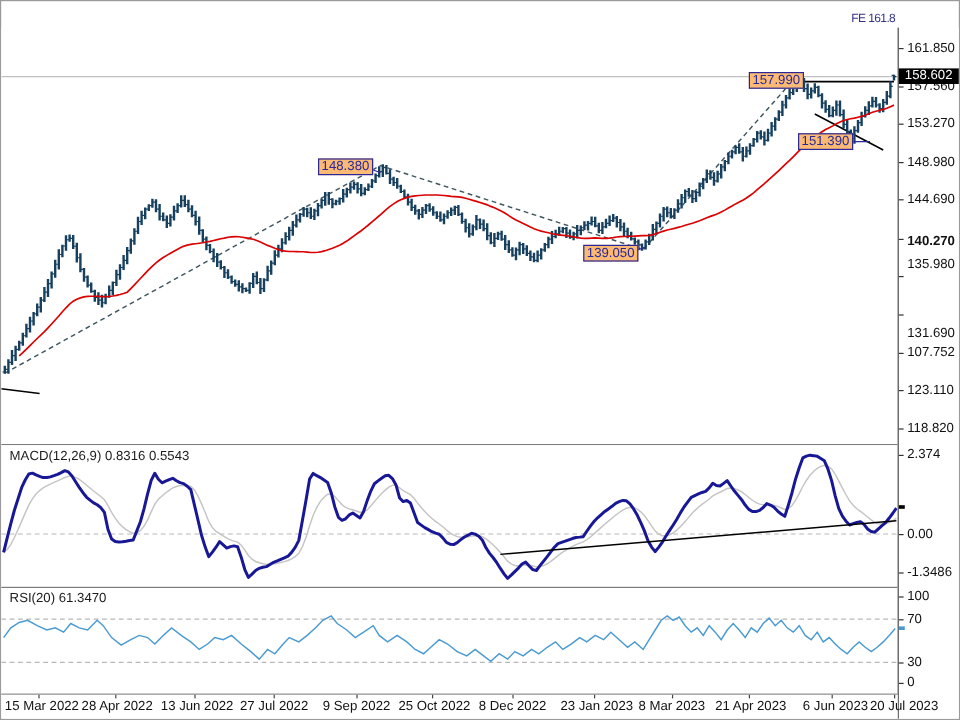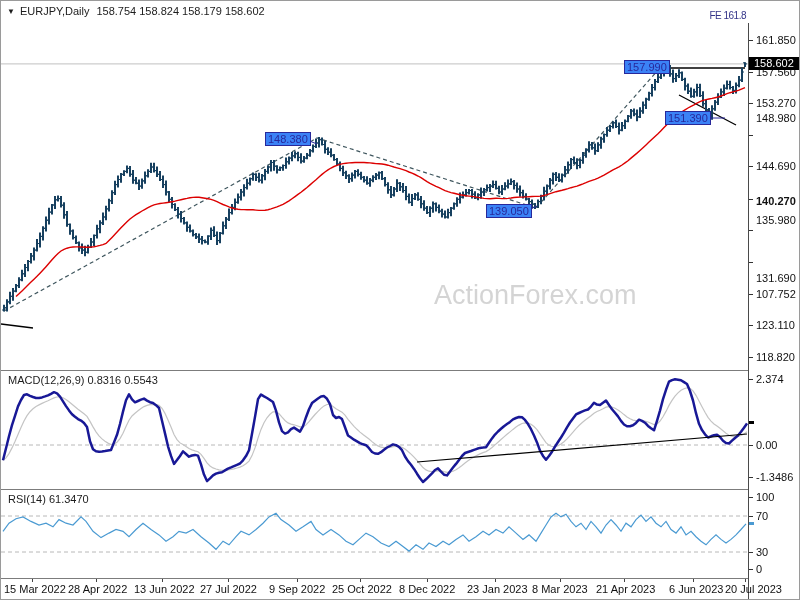--- a/index.html
+++ b/index.html
@@ -9,41 +9,37 @@
   .tri{display:inline-block;font-size:8px;color:#1c1c1c;margin-right:5px;vertical-align:1px;cursor:default;}
   .ohlc{margin-left:7px;}
   .fib{position:absolute;right:53px;top:9px;font-size:10px;color:#333388;letter-spacing:-0.5px;}
   .panel{position:absolute;left:0;width:747px;background:#fff;}
   #mainP{top:22px;height:347px;border-bottom:1px solid #7c7c7c;}
   #macdP{top:370px;height:118px;border-bottom:1px solid #7c7c7c;}
   #rsiP{top:489px;height:88px;border-bottom:1px solid #7c7c7c;}
   .panel svg{position:absolute;left:0;top:0;}
   .plabel{position:absolute;left:7px;top:3px;font-size:11px;color:#1c1c1c;z-index:3;}
   .watermark{position:absolute;left:433px;top:257px;font-size:27px;color:#d4d4d4;z-index:0;}
-  .ann{position:absolute;border:1px solid #28289a;color:#28289a;background:#3b82f6;font-size:11px;line-height:12px;padding:0 2px;z-index:4;white-space:nowrap;}
+  .ann{position:absolute;border:1px solid #28289a;color:#28289a;background:#fdba74;font-size:11px;line-height:12px;padding:0 2px;z-index:4;white-space:nowrap;}
   #axis{position:absolute;left:747px;top:22px;width:51px;height:576px;border-left:1px solid #4a4a4a;background:#fff;}
   .axlab{position:absolute;left:7px;font-size:11px;color:#111;white-space:nowrap;}
   .tick{position:absolute;left:0;width:4px;height:1px;background:#333;}
   #curP{position:absolute;left:0;width:51px;height:13px;background:#000;color:#fff;font-size:11px;line-height:13px;padding-left:5px;z-index:5;}
   .vmark{position:absolute;left:0;width:5px;height:3px;}
   #dates{position:absolute;left:0;top:578px;width:747px;height:20px;background:#fff;}
   .dlab{position:absolute;top:4px;font-size:11px;color:#111;white-space:nowrap;}
   .dtick{position:absolute;top:0;width:1px;height:3px;background:#444;}
 </style>
 </head>
 <body>
 
 <div id="win">
-  <div class="hdr">
-    <span class="hdr-text"><span class="tri">▼</span><span>EURJPY,Daily</span><span class="ohlc">158.754 158.824 158.179 158.602</span></span>
-  </div>
   <span class="fib">FE 161.8</span>
 
   <div id="mainP" class="panel">
-    <div class="watermark">ActionForex.com</div>
     <svg id="mainSvg" width="747" height="346">
         <line x1="0" y1="40.9" x2="747" y2="40.9" stroke="#c0c0c0" stroke-width="1"></line>
         <polyline points="658,45 744,45" fill="none" stroke="#000" stroke-width="1.3" stroke-dasharray="none"></polyline>
         <polyline points="678,72 735,102" fill="none" stroke="#000" stroke-width="1.3" stroke-dasharray="none"></polyline>
         <polyline points="0,301 32,305" fill="none" stroke="#000" stroke-width="1.3" stroke-dasharray="none"></polyline>
         <polyline points="3,288 316,115 535,185 658,46" fill="none" stroke="#3f565e" stroke-width="1.2" stroke-dasharray="4 3"></polyline>
         <path d="M1 287.0L3 287.0M3 284.8L5 284.8M4 284.8L6 284.8M6 278.9L8 278.9M7 278.9L9 278.9M9 273.3L11 273.3M10 273.3L12 273.3M12 268.1L14 268.1M13 268.1L15 268.1M15 262.7L17 262.7M16 262.7L18 262.7M18 256.8L20 256.8M19 256.8L21 256.8M21 250.8L23 250.8M22 250.8L24 250.8M24 244.5L26 244.5M25 244.5L27 244.5M27 238.5L29 238.5M28 238.5L30 238.5M30 233.0L32 233.0M31 233.0L33 233.0M33 227.1L35 227.1M34 227.1L36 227.1M36 220.5L38 220.5M37 220.5L39 220.5M39 213.4L41 213.4M40 213.4L42 213.4M42 205.3L44 205.3M43 205.3L45 205.3M45 197.2L47 197.2M46 197.2L48 197.2M48 189.1L50 189.1M49 189.1L51 189.1M51 182.0L53 182.0M52 182.0L54 182.0M54 176.8L56 176.8M55 176.8L57 176.8M57 175.6L59 175.6M58 175.6L60 175.6M60 182.2L62 182.2M61 182.2L63 182.2M63 191.8L65 191.8M64 191.8L66 191.8M66 201.4L68 201.4M67 201.4L69 201.4M69 208.0L71 208.0M70 208.0L72 208.0M72 214.6L74 214.6M73 214.6L75 214.6M75 219.8L77 219.8M76 219.8L78 219.8M78 224.9L80 224.9M79 224.9L81 224.9M81 227.1L83 227.1M82 227.1L84 227.1M84 229.3L86 229.3M85 229.3L87 229.3M87 224.2L89 224.2M88 224.2L90 224.2M90 219.0L92 219.0M91 219.0L93 219.0M93 212.4L95 212.4M94 212.4L96 212.4M96 205.8L98 205.8M97 205.8L99 205.8M99 199.9L101 199.9M100 199.9L102 199.9M102 194.0L104 194.0M103 194.0L105 194.0M105 185.9L107 185.9M106 185.9L108 185.9M108 177.8L110 177.8M109 177.8L111 177.8M111 169.7L113 169.7M112 169.7L114 169.7M114 161.6L116 161.6M115 161.6L117 161.6M117 156.5L119 156.5M118 156.5L120 156.5M120 151.3L122 151.3M121 151.3L123 151.3M123 148.4L125 148.4M124 148.4L126 148.4M126 145.4L128 145.4M127 145.4L129 145.4M129 151.3L131 151.3M130 151.3L132 151.3M132 157.2L134 157.2M133 157.2L135 157.2M135 160.2L137 160.2M136 160.2L138 160.2M138 163.1L140 163.1M139 163.1L141 163.1M141 157.9L143 157.9M142 157.9L144 157.9M144 152.8L146 152.8M145 152.8L147 152.8M147 148.4L149 148.4M148 148.4L150 148.4M150 144.0L152 144.0M151 144.0L153 144.0M153 147.6L155 147.6M154 147.6L156 147.6M156 151.3L158 151.3M157 151.3L159 151.3M159 156.5L161 156.5M160 156.5L162 156.5M162 161.6L164 161.6M163 161.6L165 161.6M165 169.0L167 169.0M166 169.0L168 169.0M168 176.3L170 176.3M169 176.3L171 176.3M171 181.5L173 181.5M172 181.5L174 181.5M174 186.6L176 186.6M175 186.6L177 186.6M177 191.1L179 191.1M178 191.1L180 191.1M180 195.5L182 195.5M181 195.5L183 195.5M183 199.9L185 199.9M184 199.9L186 199.9M186 204.3L188 204.3M187 204.3L189 204.3M189 208.0L191 208.0M190 208.0L192 208.0M192 211.7L194 211.7M193 211.7L195 211.7M195 213.9L197 213.9M196 213.9L198 213.9M198 216.1L200 216.1M199 216.1L201 216.1M201 217.6L203 217.6M202 217.6L204 217.6M204 219.0L206 219.0M205 219.0L207 219.0M207 213.1L209 213.1M208 213.1L210 213.1M210 207.3L212 207.3M211 207.3L213 207.3M213 212.4L215 212.4M214 212.4L216 212.4M216 217.6L218 217.6M217 217.6L219 217.6M219 210.2L221 210.2M220 210.2L222 210.2M222 202.8L224 202.8M223 202.8L225 202.8M225 196.2L227 196.2M226 196.2L228 196.2M228 189.6L230 189.6M229 189.6L231 189.6M231 184.4L233 184.4M232 184.4L234 184.4M234 179.3L236 179.3M235 179.3L237 179.3M237 174.1L239 174.1M238 174.1L240 174.1M240 169.0L242 169.0M241 169.0L243 169.0M243 164.6L245 164.6M244 164.6L246 164.6M246 160.2L248 160.2M247 160.2L249 160.2M249 155.7L251 155.7M250 155.7L252 155.7M252 151.3L254 151.3M253 151.3L255 151.3M255 154.3L257 154.3M256 154.3L258 154.3M258 157.2L260 157.2M259 157.2L261 157.2M261 152.8L263 152.8M262 152.8L264 152.8M264 148.4L266 148.4M265 148.4L267 148.4M267 144.0L269 144.0M268 144.0L270 144.0M270 139.5L272 139.5M271 139.5L273 139.5M273 143.2L275 143.2M274 143.2L276 143.2M276 146.9L278 146.9M277 146.9L279 146.9M279 144.7L281 144.7M280 144.7L282 144.7M282 142.5L284 142.5M283 142.5L285 142.5M285 138.8L287 138.8M286 138.8L288 138.8M288 135.1L290 135.1M289 135.1L291 135.1M291 132.9L293 132.9M292 132.9L294 132.9M294 130.7L296 130.7M295 130.7L297 130.7M297 134.4L299 134.4M298 134.4L300 134.4M300 138.1L302 138.1M301 138.1L303 138.1M303 135.1L305 135.1M304 135.1L306 135.1M306 132.2L308 132.2M307 132.2L309 132.2M309 127.8L311 127.8M310 127.8L312 127.8M312 123.4L314 123.4M313 123.4L315 123.4M315 120.0L317 120.0M316 120.0L318 120.0M318 116.7L320 116.7M319 116.7L321 116.7M321 121.5L323 121.5M322 121.5L324 121.5M324 126.3L326 126.3M325 126.3L327 126.3M327 129.2L329 129.2M328 129.2L330 129.2M330 132.2L332 132.2M331 132.2L333 132.2M333 136.6L335 136.6M334 136.6L336 136.6M336 141.0L338 141.0M337 141.0L339 141.0M339 145.4L341 145.4M340 145.4L342 145.4M342 149.8L344 149.8M343 149.8L345 149.8M345 152.8L347 152.8M346 152.8L348 152.8M348 155.7L350 155.7M349 155.7L351 155.7M351 152.1L353 152.1M352 152.1L354 152.1M354 148.4L356 148.4M355 148.4L357 148.4M357 151.3L359 151.3M358 151.3L360 151.3M360 154.3L362 154.3M361 154.3L363 154.3M363 157.2L365 157.2M364 157.2L366 157.2M366 160.2L368 160.2M367 160.2L369 160.2M369 157.2L371 157.2M370 157.2L372 157.2M372 154.3L374 154.3M373 154.3L375 154.3M375 152.1L377 152.1M376 152.1L378 152.1M378 149.8L380 149.8M379 149.8L381 149.8M381 155.7L383 155.7M382 155.7L384 155.7M384 161.6L386 161.6M385 161.6L387 161.6M387 166.8L389 166.8M388 166.8L390 166.8M390 171.9L392 171.9M391 171.9L393 171.9M393 166.0L395 166.0M394 166.0L396 166.0M396 160.2L398 160.2M397 160.2L399 160.2M399 163.8L401 163.8M400 163.8L402 163.8M402 167.5L404 167.5M403 167.5L405 167.5M405 173.4L407 173.4M406 173.4L408 173.4M408 179.3L410 179.3M409 179.3L411 179.3M411 175.6L413 175.6M412 175.6L414 175.6M414 171.9L416 171.9M415 171.9L417 171.9M417 176.3L419 176.3M418 176.3L420 176.3M420 180.8L422 180.8M421 180.8L423 180.8M423 185.2L425 185.2M424 185.2L426 185.2M426 189.6L428 189.6M427 189.6L429 189.6M429 185.2L431 185.2M430 185.2L432 185.2M432 180.8L434 180.8M433 180.8L435 180.8M435 184.4L437 184.4M436 184.4L438 184.4M438 188.1L440 188.1M439 188.1L441 188.1M441 191.1L443 191.1M442 191.1L444 191.1M444 194.0L446 194.0M445 194.0L447 194.0M447 189.6L449 189.6M448 189.6L450 189.6M450 185.2L452 185.2M451 185.2L453 185.2M453 180.8L455 180.8M454 180.8L456 180.8M456 176.3L458 176.3M457 176.3L459 176.3M459 174.1L461 174.1M460 174.1L462 174.1M462 171.9L464 171.9M463 171.9L465 171.9M465 169.7L467 169.7M466 169.7L468 169.7M468 167.5L470 167.5M469 167.5L471 167.5M471 171.2L473 171.2M472 171.2L474 171.2M474 174.9L476 174.9M475 174.9L477 174.9M477 171.9L479 171.9M478 171.9L480 171.9M480 169.0L482 169.0M481 169.0L483 169.0M483 166.8L485 166.8M484 166.8L486 166.8M486 164.6L488 164.6M487 164.6L489 164.6M489 163.1L491 163.1M490 163.1L492 163.1M492 161.6L494 161.6M493 161.6L495 161.6M495 165.3L497 165.3M496 165.3L498 165.3M498 169.0L500 169.0M499 169.0L501 169.0M501 166.0L503 166.0M502 166.0L504 166.0M504 163.1L506 163.1M505 163.1L507 163.1M507 160.9L509 160.9M508 160.9L510 160.9M510 158.7L512 158.7M511 158.7L513 158.7M513 162.4L515 162.4M514 162.4L516 162.4M516 166.0L518 166.0M517 166.0L519 166.0M519 169.7L521 169.7M520 169.7L522 169.7M522 173.4L524 173.4M523 173.4L525 173.4M525 176.0L527 176.0M526 176.0L528 176.0M528 178.6L530 178.6M529 178.6L531 178.6M531 181.1L533 181.1M532 181.1L534 181.1M534 183.7L536 183.7M535 183.7L537 183.7M537 178.6L539 178.6M538 178.6L540 178.6M540 173.4L542 173.4M541 173.4L543 173.4M543 168.2L545 168.2M544 168.2L546 168.2M546 163.1L548 163.1M547 163.1L549 163.1M549 157.2L551 157.2M550 157.2L552 157.2M552 151.3L554 151.3M553 151.3L555 151.3M555 154.3L557 154.3M556 154.3L558 154.3M558 157.2L560 157.2M559 157.2L561 157.2M561 152.1L563 152.1M562 152.1L564 152.1M564 146.9L566 146.9M565 146.9L567 146.9M567 141.8L569 141.8M568 141.8L570 141.8M570 136.6L572 136.6M571 136.6L573 136.6M573 139.5L575 139.5M574 139.5L576 139.5M576 142.5L578 142.5M577 142.5L579 142.5M579 137.3L581 137.3M580 137.3L582 137.3M582 132.2L584 132.2M583 132.2L585 132.2M585 127.0L587 127.0M586 127.0L588 127.0M588 121.9L590 121.9M589 121.9L591 121.9M591 124.8L593 124.8M592 124.8L594 124.8M594 127.8L596 127.8M595 127.8L597 127.8M597 121.9L599 121.9M598 121.9L600 121.9M600 116.0L602 116.0M601 116.0L603 116.0M603 111.6L605 111.6M604 111.6L606 111.6M606 107.2L608 107.2M607 107.2L609 107.2M609 103.5L611 103.5M610 103.5L612 103.5M612 99.8L614 99.8M613 99.8L615 99.8M615 103.5L617 103.5M616 103.5L618 103.5M618 107.2L620 107.2M619 107.2L621 107.2M621 102.7L623 102.7M622 102.7L624 102.7M624 98.3L626 98.3M625 98.3L627 98.3M627 93.2L629 93.2M628 93.2L630 93.2M630 88.0L632 88.0M631 88.0L633 88.0M633 91.0L635 91.0M634 91.0L636 91.0M636 93.9L638 93.9M637 93.9L639 93.9M639 88.0L641 88.0M640 88.0L642 88.0M642 82.1L644 82.1M643 82.1L645 82.1M645 76.2L647 76.2M646 76.2L648 76.2M648 70.4L650 70.4M649 70.4L651 70.4M651 64.5L653 64.5M652 64.5L654 64.5M654 58.6L656 58.6M655 58.6L657 58.6M657 54.2L659 54.2M658 54.2L660 54.2M660 49.8L662 49.8M661 49.8L663 49.8M663 47.9L665 47.9M664 47.9L666 47.9M666 46.1L668 46.1M667 46.1L669 46.1M669 50.9L671 50.9M670 50.9L672 50.9M672 55.6L674 55.6M673 55.6L675 55.6M675 52.7L677 52.7M676 52.7L678 52.7M678 49.8L680 49.8M679 49.8L681 49.8M681 56.4L683 56.4M682 56.4L684 56.4M684 63.0L686 63.0M685 63.0L687 63.0M687 68.2L689 68.2M688 68.2L690 68.2M690 73.3L692 73.3M691 73.3L693 73.3M693 68.9L695 68.9M694 68.9L696 68.9M696 64.5L698 64.5M697 64.5L699 64.5M699 72.6L701 72.6M700 72.6L702 72.6M702 80.7L704 80.7M703 80.7L705 80.7M705 86.6L707 86.6M706 86.6L708 86.6M708 92.4L710 92.4M709 92.4L711 92.4M711 85.8L713 85.8M712 85.8L714 85.8M714 79.2L716 79.2M715 79.2L717 79.2M717 74.0L719 74.0M718 74.0L720 74.0M720 68.9L722 68.9M721 68.9L723 68.9M723 65.2L725 65.2M724 65.2L726 65.2M726 61.5L728 61.5M727 61.5L729 61.5M729 64.5L731 64.5M730 64.5L732 64.5M732 67.4L734 67.4M733 67.4L735 67.4M735 62.3L737 62.3M736 62.3L738 62.3M738 57.1L740 57.1M739 57.1L741 57.1M741 49.0L743 49.0M742 39.8L744 39.8M744 40.9L746 40.9" stroke="#17405f" stroke-width="1" fill="none"></path>
         <path d="M3 281.7L3 288.5M6 276.3L6 288.4M9 268.7L9 281.2M12 265.1L12 277.8M15 261.0L15 269.3M18 254.2L18 265.1M21 246.8L21 258.2M24 240.9L24 254.1M27 237.1L27 248.2M30 229.9L30 240.5M33 224.6L33 237.4M36 216.1L36 228.6M39 209.4L39 224.4M42 203.2L42 217.5M45 193.4L45 208.4M48 184.8L48 201.5M51 181.0L51 191.4M54 173.0L54 185.9M57 172.4L57 178.5M60 172.9L60 184.6M63 179.3L63 195.7M66 188.0L66 203.8M69 200.4L69 211.7M72 206.6L72 216.5M75 212.5L75 221.0M78 218.5L78 228.5M81 220.6L81 231.1M84 222.7L84 233.3M87 221.7L87 230.6M90 214.9L90 225.1M93 211.5L93 223.1M96 201.7L96 215.4M99 197.2L99 210.2M102 189.5L102 201.9M105 182.8L105 197.2M108 175.8L108 188.5M111 167.2L111 180.9M114 157.7L114 172.0M117 152.6L117 164.5M120 150.0L120 159.8M123 147.2L123 152.9M126 142.6L126 150.2M129 143.0L129 153.8M132 146.9L132 160.8M135 154.0L135 161.3M138 156.6L138 167.1M141 155.5L141 165.7M144 148.5L144 160.7M147 146.3L147 154.6M150 139.8L150 149.9M153 139.7L153 149.6M156 143.4L156 153.9M159 148.0L159 158.0M162 152.6L162 164.9M165 157.5L165 172.6M168 168.1L168 179.0M171 174.1L171 185.5M174 180.3L174 188.1M177 184.0L177 195.6M180 187.9L180 199.6M183 193.9L183 201.6M186 198.6L186 208.7M189 201.4L189 209.5M192 206.5L192 213.4M195 209.9L195 216.0M198 210.6L198 219.9M201 213.0L201 221.4M204 216.6L204 220.3M207 212.2L207 221.8M210 204.4L210 217.1M213 203.3L213 213.9M216 208.6L216 222.0M219 208.9L219 220.3M222 198.5L222 211.4M225 194.1L225 205.9M228 185.6L228 198.0M231 181.0L231 191.5M234 175.6L234 187.2M237 170.6L237 180.8M240 165.9L240 177.4M243 161.2L243 173.5M246 155.7L246 166.5M249 154.6L249 162.4M252 149.5L252 157.7M255 150.2L255 158.1M258 149.8L258 159.4M261 150.9L261 160.4M264 146.1L264 157.3M267 142.5L267 150.7M270 137.1L270 148.5M273 136.9L273 147.7M276 142.2L276 150.6M279 143.5L279 148.1M282 141.5L282 147.7M285 134.6L285 145.8M288 133.5L288 141.6M291 129.0L291 138.3M294 128.2L294 135.2M297 128.8L297 138.2M300 130.3L300 140.5M303 133.1L303 139.8M306 129.9L306 136.2M309 126.1L309 133.7M312 121.5L312 129.6M315 115.5L315 125.0M318 113.9L318 124.6M321 114.4L321 122.4M324 118.0L324 130.4M327 124.3L327 131.9M330 125.3L330 134.3M333 130.9L333 137.8M336 134.9L336 142.2M339 138.5L339 148.3M342 142.7L342 152.9M345 147.7L345 155.9M348 151.2L348 159.9M351 149.4L351 158.7M354 147.0L354 155.4M357 146.3L357 153.5M360 148.8L360 156.8M363 153.1L363 159.6M366 153.3L366 161.8M369 154.9L369 163.8M372 152.2L372 159.3M375 150.0L375 157.0M378 148.5L378 156.2M381 147.9L381 157.0M384 154.1L384 163.5M387 159.2L387 170.7M390 163.1L390 175.0M393 164.0L393 173.4M396 156.2L396 168.9M399 159.0L399 167.9M402 159.9L402 169.7M405 163.0L405 177.2M408 170.5L408 180.5M411 171.1L411 182.9M414 170.1L414 177.1M417 169.2L417 177.7M420 172.9L420 185.3M423 177.3L423 187.8M426 183.1L426 191.0M429 183.2L429 193.9M432 178.4L432 189.7M435 179.4L435 188.6M438 181.4L438 190.3M441 185.7L441 194.5M444 187.6L444 195.5M447 185.7L447 195.5M450 183.9L450 193.3M453 179.6L453 186.7M456 174.3L456 183.8M459 169.6L459 180.4M462 168.5L462 175.5M465 166.0L465 173.4M468 166.1L468 171.4M471 166.1L471 175.4M474 168.2L474 175.9M477 170.2L477 177.3M480 164.5L480 175.8M483 165.0L483 173.1M486 161.4L486 168.6M489 161.1L489 169.1M492 157.5L492 165.0M495 157.7L495 166.4M498 162.7L498 171.3M501 161.9L501 172.1M504 159.3L504 167.2M507 156.5L507 165.4M510 155.4L510 162.0M513 157.0L513 166.5M516 159.5L516 169.8M519 162.4L519 173.7M522 166.8L522 175.5M525 170.2L525 177.5M528 174.9L528 181.0M531 176.5L531 185.4M534 179.9L534 185.9M537 176.5L537 184.9M540 171.7L540 181.2M543 163.7L543 177.4M546 161.6L546 172.0M549 155.0L549 166.6M552 149.6L552 161.5M555 149.0L555 158.0M558 150.3L558 159.1M561 150.6L561 159.4M564 143.1L564 154.3M567 138.6L567 150.7M570 135.0L570 145.9M573 133.6L573 141.0M576 135.3L576 146.2M579 136.0L579 145.3M582 129.0L582 140.8M585 125.3L585 134.7M588 118.2L588 129.4M591 118.9L591 126.8M594 120.6L594 131.8M597 119.3L597 129.1M600 113.7L600 125.7M603 110.4L603 119.8M606 104.1L606 113.8M609 101.8L609 109.0M612 98.2L612 105.5M615 96.4L615 105.1M618 99.4L618 111.6M621 99.1L621 108.2M624 96.4L624 105.9M627 92.1L627 99.3M630 86.1L630 95.8M633 85.6L633 93.2M636 86.6L636 98.3M639 84.2L639 94.9M642 78.6L642 90.7M645 74.7L645 85.9M648 68.8L648 77.8M651 60.9L651 73.6M654 56.1L654 67.4M657 50.1L657 59.9M660 47.8L660 56.1M663 45.7L663 53.6M666 41.7L666 50.6M669 42.0L669 53.7M672 46.5L672 59.7M675 49.9L675 59.1M678 46.3L678 54.9M681 48.4L681 58.0M684 54.7L684 67.5M687 60.6L687 71.0M690 64.4L690 74.8M693 65.7L693 74.8M696 60.7L696 73.4M699 60.8L699 74.0M702 68.2L702 83.8M705 77.0L705 88.2M708 84.9L708 96.5M711 82.3L711 96.7M714 76.9L714 87.7M717 70.2L717 81.9M720 65.5L720 75.0M723 61.4L723 72.9M726 57.6L726 66.5M729 57.8L729 66.5M732 63.0L732 71.0M735 59.4L735 70.6M738 52.9L738 64.2M741 44.8L741 58.9M744 39.3L744 44.0" stroke="#17405f" stroke-width="2" fill="none"></path>
         <polyline points="15,273.5 18,270.8 21,267.9 24,265.0 27,262.0 30,259.1 33,256.2 36,253.3 39,250.2 42,247.0 45,243.7 48,240.3 51,236.8 54,233.5 57,230.4 60,228.0 63,226.3 66,225.2 69,224.4 72,224.0 75,223.9 78,223.9 81,224.0 84,224.2 87,224.2 90,224.0 93,223.7 96,223.1 99,222.4 102,221.6 105,220.5 108,217.5 111,214.4 114,211.2 117,208.0 120,204.8 123,201.7 126,198.7 129,196.0 132,193.7 135,191.6 138,189.8 141,188.0 144,186.3 147,184.7 150,183.1 153,181.9 156,181.1 159,180.5 162,180.1 165,179.7 168,179.3 171,178.7 174,178.1 177,177.4 180,176.7 183,176.0 186,175.4 189,174.7 192,174.4 195,174.2 198,174.3 201,174.7 204,175.2 207,175.8 210,176.4 213,177.4 216,178.7 219,180.1 222,181.5 225,182.7 228,183.9 231,185.0 234,185.8 237,186.3 240,186.6 243,186.6 246,186.7 249,186.8 252,186.8 255,187.1 258,187.4 261,187.4 264,187.2 267,186.7 270,185.9 273,184.9 276,183.9 279,182.7 282,181.3 285,179.7 288,177.9 291,175.8 294,173.6 297,171.4 300,169.3 303,166.9 306,164.5 309,161.9 312,159.3 315,156.8 318,154.1 321,151.4 324,149.0 327,146.9 330,145.0 333,143.5 336,142.3 339,141.3 342,140.6 345,140.2 348,139.9 351,139.7 354,139.5 357,139.5 360,139.5 363,139.5 366,139.7 369,139.9 372,140.2 375,140.6 378,140.8 381,141.0 384,141.5 387,142.2 390,143.1 393,144.0 396,144.8 399,145.7 402,146.7 405,147.7 408,149.0 411,150.2 414,151.5 417,153.0 420,154.7 423,156.7 426,158.6 429,160.3 432,161.8 435,163.3 438,164.7 441,166.2 444,167.6 447,168.7 450,169.6 453,170.3 456,171.0 459,171.8 462,172.3 465,172.8 468,173.1 471,173.4 474,173.9 477,174.4 480,174.9 483,175.4 486,175.6 489,175.7 492,175.5 495,175.3 498,175.4 501,175.6 504,175.6 507,175.4 510,175.0 513,174.5 516,174.2 519,174.1 522,174.1 525,173.9 528,173.7 531,173.5 534,173.4 537,173.4 540,173.1 543,172.5 546,171.7 549,170.6 552,169.6 555,168.7 558,168.0 561,167.3 564,166.5 567,165.7 570,164.7 573,163.9 576,163.1 579,162.0 582,160.9 585,159.7 588,158.4 591,157.3 594,156.3 597,155.1 600,153.7 603,152.1 606,150.4 609,148.7 612,146.9 615,145.4 618,143.8 621,142.0 624,139.9 627,137.7 630,135.1 633,132.6 636,130.1 639,127.4 642,124.7 645,121.9 648,119.1 651,116.3 654,113.4 657,110.7 660,107.7 663,104.6 666,101.5 669,98.8 672,96.3 675,93.9 678,91.4 681,88.9 684,86.8 687,85.0 690,83.4 693,81.9 696,80.2 699,78.6 702,77.4 705,76.6 708,76.0 711,75.4 714,74.7 717,74.0 720,73.0 723,71.8 726,70.6 729,69.7 732,68.9 735,68.2 738,67.2 741,65.9 744,64.6" fill="none" stroke="#dc0000" stroke-width="1.4"></polyline>
         <polyline points="306,117 316,121" fill="none" stroke="#28289a" stroke-width="1"></polyline>
@@ -60,38 +56,38 @@
     <div class="plabel">MACD(12,26,9) 0.8316 0.5543</div>
     <svg id="macdSvg" width="747" height="117">
         <line x1="0" y1="74.0" x2="747" y2="74.0" stroke="#b8b8b8" stroke-width="1" stroke-dasharray="4 3"></line>
         <polyline points="2,89.3 5,86.9 8,82.6 11,76.9 14,70.5 17,63.5 20,56.6 23,50.0 26,44.7 29,40.7 32,37.8 35,35.6 38,33.9 41,32.4 44,31.0 47,29.7 50,28.3 53,26.9 56,26.0 59,25.9 62,26.8 65,28.5 68,30.7 71,33.2 74,35.7 77,38.2 80,40.5 83,42.8 86,45.4 89,50.4 92,55.9 95,60.8 98,64.8 101,67.9 104,70.3 107,72.1 110,73.5 113,73.1 116,71.2 119,67.6 122,62.2 125,55.6 128,49.2 131,45.0 134,42.3 137,39.8 140,37.6 143,35.6 146,34.4 149,33.7 152,33.4 155,33.6 158,34.3 161,37.3 164,42.4 167,48.9 170,56.1 173,63.5 176,68.6 179,71.9 182,73.6 185,75.5 188,77.5 191,78.9 194,79.9 197,80.8 200,83.3 203,87.4 206,91.9 209,95.0 212,96.9 215,98.0 218,98.8 221,99.3 224,99.3 227,99.0 230,98.4 233,97.8 236,97.0 239,96.1 242,94.7 245,92.8 248,90.1 251,84.6 254,76.9 257,67.1 260,58.4 263,51.8 266,46.8 269,43.3 272,40.8 275,40.6 278,42.7 281,46.2 284,49.5 287,51.9 290,53.1 293,53.8 296,54.8 299,55.9 302,55.8 305,53.9 308,50.7 311,47.0 314,43.5 317,40.3 320,37.4 323,34.9 326,33.5 329,33.4 332,35.5 335,37.8 338,39.5 341,41.2 344,44.2 347,48.3 350,51.9 353,55.3 356,58.3 359,61.1 362,63.5 365,65.7 368,68.0 371,70.6 374,73.0 377,74.9 380,76.2 383,76.7 386,76.7 389,76.3 392,75.7 395,75.4 398,75.5 401,76.2 404,78.1 407,80.5 410,83.1 413,86.1 416,89.4 419,93.0 422,96.6 425,98.9 428,100.2 431,100.6 434,100.3 437,99.7 440,99.9 443,100.7 446,101.4 449,101.2 452,100.3 455,98.8 458,96.8 461,94.5 464,92.0 467,89.8 470,87.8 473,86.0 476,84.4 479,82.9 482,81.6 485,80.6 488,78.8 491,76.5 494,73.9 497,71.2 500,68.5 503,65.9 506,63.3 509,60.9 512,58.4 515,56.1 518,54.1 521,52.5 524,51.8 527,52.1 530,53.3 533,55.5 536,58.7 539,62.9 542,67.3 545,71.6 548,74.2 551,75.5 554,75.6 557,74.6 560,73.0 563,70.7 566,67.9 569,64.6 572,61.2 575,57.6 578,54.5 581,51.7 584,49.3 587,47.1 590,44.8 593,42.2 596,40.5 599,39.2 602,37.7 605,36.1 608,35.7 611,36.2 614,37.3 617,38.9 620,41.1 623,43.6 626,45.9 629,47.8 632,49.1 635,49.7 638,49.5 641,49.5 644,50.0 647,51.0 650,52.2 653,53.6 656,52.9 659,50.2 662,45.8 665,40.4 668,34.4 671,29.4 674,25.1 677,21.9 680,19.3 683,17.7 686,16.8 689,17.4 692,19.8 695,24.3 698,30.0 701,35.8 704,41.3 707,46.4 710,50.1 713,53.0 716,55.1 719,57.3 722,59.8 725,62.2 728,64.3 731,65.4 734,65.7 737,65.5 740,64.5 743,63.0 746,60.8" fill="none" stroke="#c4c4c4" stroke-width="1.2"></polyline>
         <polyline points="2,89.3 5,77.3 8,65.3 11,54.2 14,44.8 17,35.4 20,29.0 23,24.0 26,23.3 29,24.8 32,26.0 35,27.0 38,26.9 41,26.4 44,25.4 47,24.3 50,22.8 53,21.2 56,22.3 59,25.6 62,30.4 65,35.1 68,39.4 71,43.2 74,45.8 77,48.1 80,49.6 83,52.0 86,56.0 89,70.3 92,78.2 95,80.3 98,80.7 101,80.4 104,80.0 107,79.5 110,79.0 113,71.4 116,63.8 119,53.0 122,40.6 125,29.3 128,23.4 131,28.4 134,31.3 137,30.0 140,28.7 143,27.6 146,29.6 149,31.2 152,32.0 155,34.2 158,37.0 161,49.7 164,62.4 167,75.3 170,84.9 173,92.9 176,89.1 179,85.0 182,80.4 185,83.0 188,85.7 191,84.5 194,83.9 197,84.6 200,93.3 203,103.6 206,110.1 209,107.4 212,104.4 215,102.6 218,101.7 221,101.2 224,99.4 227,97.6 230,96.4 233,95.1 236,93.8 239,92.5 242,89.3 245,85.1 248,79.3 251,62.8 254,45.9 257,28.2 260,23.5 263,25.4 266,27.0 269,29.0 272,31.0 275,39.6 278,51.4 281,60.1 284,62.6 287,61.3 290,58.1 293,56.6 296,58.6 299,60.6 302,55.2 305,46.2 308,38.2 311,32.1 314,29.7 317,27.5 320,25.5 323,25.1 326,27.8 329,33.1 332,44.0 335,47.0 338,46.0 341,48.1 344,56.3 347,64.5 350,66.6 353,68.7 356,70.4 359,72.1 362,73.3 365,74.2 368,77.2 371,81.0 374,82.5 377,82.8 380,81.2 383,78.7 386,76.5 389,75.0 392,73.4 395,74.1 398,75.9 401,79.2 404,85.5 407,90.1 410,93.8 413,97.9 416,102.7 419,107.2 422,111.0 425,108.3 428,105.4 431,102.4 434,99.0 437,97.4 440,100.7 443,103.7 446,104.4 449,100.4 452,96.6 455,92.9 458,88.9 461,85.0 464,82.0 467,81.0 470,80.0 473,78.9 476,77.8 479,76.9 482,76.6 485,76.2 488,71.7 491,67.4 494,63.6 497,60.5 500,57.8 503,55.2 506,53.1 509,50.9 512,48.4 515,47.0 518,46.0 521,46.3 524,48.9 527,53.1 530,58.2 533,64.5 536,71.4 539,79.6 542,84.9 545,88.7 548,84.9 551,80.7 554,75.7 557,71.0 560,66.5 563,61.7 566,56.4 569,51.5 572,47.5 575,43.4 578,42.0 581,40.6 584,39.4 587,38.5 590,35.6 593,31.7 596,33.6 599,34.0 602,31.8 605,29.5 608,34.0 611,38.2 614,41.8 617,45.4 620,49.9 623,53.5 626,55.3 629,55.3 632,54.3 635,51.9 638,48.7 641,49.9 644,51.7 647,54.9 650,57.3 653,59.3 656,49.8 659,39.6 662,28.1 665,18.8 668,10.6 671,9.1 674,8.3 677,8.7 680,9.2 683,11.1 686,13.0 689,20.0 692,29.5 695,42.2 698,52.8 701,59.1 704,63.3 707,66.5 710,65.3 713,64.3 716,63.7 719,66.0 722,69.8 725,72.0 728,72.5 731,69.7 734,67.0 737,64.5 740,60.7 743,56.7 746,52.4" fill="none" stroke="#181896" stroke-width="2.5" stroke-linejoin="round"></polyline>
         <line x1="416" y1="91" x2="746" y2="63" stroke="#000" stroke-width="1.2"></line>
       </svg>
   </div>
 
   <div id="rsiP" class="panel">
-    <div class="plabel">RSI(14) 61.3470</div>
+    <div class="plabel">RSI(20) 61.3470</div>
     <svg id="rsiSvg" width="747" height="87">
         <line x1="0" y1="26.0" x2="747" y2="26.0" stroke="#b8b8b8" stroke-width="1" stroke-dasharray="4 3"></line>
         <line x1="0" y1="62.0" x2="747" y2="62.0" stroke="#b8b8b8" stroke-width="1" stroke-dasharray="4 3"></line>
         <polyline points="2,41.3 8,33.2 15,28.7 22,26.9 30,31.4 38,35.0 45,33.2 52,36.8 58,29.6 65,33.2 72,35.0 80,26.9 85,31.4 92,41.3 100,47.6 108,43.1 115,39.5 122,41.3 128,46.7 135,39.5 142,33.2 150,39.5 158,44.9 165,51.2 172,46.7 178,41.3 185,43.1 192,39.5 200,46.7 208,53.0 215,59.3 222,51.2 228,54.8 235,46.7 240,41.3 248,44.9 255,39.5 262,33.2 268,26.9 275,23.3 280,29.6 288,35.0 295,41.3 302,36.8 310,31.4 315,39.5 322,44.9 330,39.5 338,44.9 345,51.2 352,54.8 358,49.4 365,43.1 372,46.7 380,53.0 388,56.6 395,51.2 402,56.6 408,61.1 415,54.8 422,59.3 428,53.0 435,56.6 442,51.2 448,54.8 455,49.4 462,44.9 468,51.2 475,46.7 482,41.3 488,44.9 495,39.5 502,43.1 508,36.8 515,43.1 522,49.4 528,44.9 535,51.2 540,43.1 545,35.0 550,26.9 555,23.3 560,26.9 565,24.2 570,31.4 575,36.8 580,33.2 585,39.5 590,31.4 595,36.8 600,43.1 605,35.0 610,29.6 615,35.0 620,41.3 625,33.2 630,36.8 635,29.6 640,25.1 645,31.4 650,26.9 655,33.2 660,36.8 665,31.4 670,39.5 675,43.1 680,36.8 685,44.9 690,41.3 695,46.7 700,51.2 705,54.8 710,49.4 715,44.9 720,49.4 725,53.0 730,49.4 735,44.9 740,39.5 745,33.8" fill="none" stroke="#4a9ad2" stroke-width="1.2"></polyline>
       </svg>
   </div>
 
   <div id="axis">
     <div id="curP" style="top: 34px;">158.602</div>
   <div class="tick" style="top: 17px;"></div>
       <div class="axlab" style="top: 11px;">161.850</div>
       <div class="tick" style="top: 49px;"></div>
       <div class="axlab" style="top: 43px;">157.560</div>
       <div class="tick" style="top: 80px;"></div>
       <div class="axlab" style="top: 74px;">153.270</div>
       <div class="tick" style="top: 112px;"></div>
-      <div class="axlab" style="top: 89px;">148.980</div>
+      <div class="axlab" style="top: 106px;">148.980</div>
       <div class="tick" style="top: 143px;"></div>
       <div class="axlab" style="top: 137px;">144.690</div>
       <div class="tick" style="top: 176px;"></div>
       <div class="axlab" style="top: 172px; font-weight: bold;">140.270</div>
       <div class="tick" style="top: 207px;"></div>
       <div class="axlab" style="top: 191px;">135.980</div>
       <div class="tick" style="top: 239px;"></div>
       <div class="axlab" style="top: 249px;">131.690</div>
       <div class="tick" style="top: 271px;"></div>
       <div class="axlab" style="top: 265px;">107.752</div>

